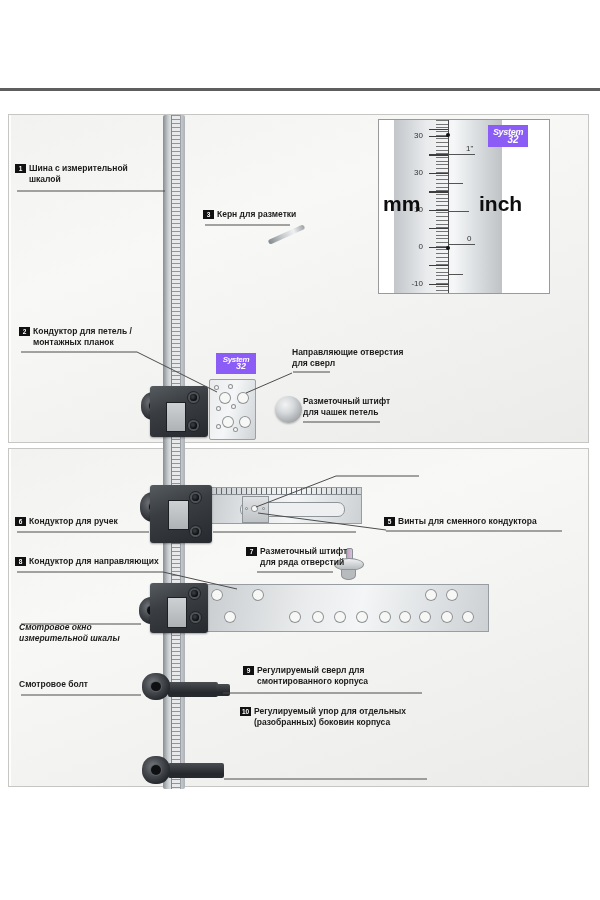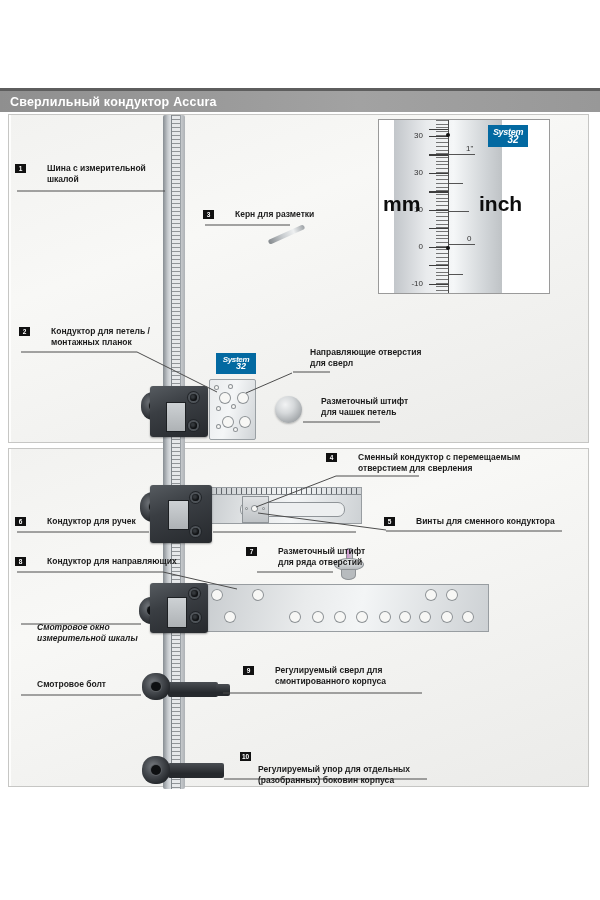--- a/index.html
+++ b/index.html
@@ -51,23 +51,23 @@
   .pin-cap{position:absolute;width:28px;height:11px;border-radius:50%;
         background:linear-gradient(#eef0f1,#b3b7ba);border:1px solid #8a8f93;}
   .pin-cone{position:absolute;width:13px;height:9px;background:#b7bbbe;border:1px solid #8f9396;
         border-radius:0 0 45% 45%;}
   .leads{position:absolute;left:0;top:0;z-index:5;pointer-events:none;}
   .callout{position:absolute;z-index:6;display:flex;gap:3px;align-items:flex-start;
         font-size:8.5px;line-height:1.3;font-weight:700;color:#1b1b1b;white-space:nowrap;}
   .badge{display:inline-block;min-width:9px;height:9px;padding:0 1px;margin-top:1px;background:#111;
         color:#fff;font-size:6.5px;line-height:9px;text-align:center;font-weight:700;}
   .badge:empty{display:none;}
-  .cline{display:block;margin-left:18px;}
+  .cline{display:block;}
   .cline:empty{display:none;}
-  .logo{position:absolute;z-index:7;background:#0369a1;color:#fff;font-style:italic;font-weight:700;
+  .logo{position:absolute;z-index:7;background:#8b5cf6;color:#fff;font-style:italic;font-weight:700;
         display:flex;flex-direction:column;justify-content:center;align-items:center;line-height:.95;}
   .logo .l1{font-size:9px;letter-spacing:-.3px;}
   .logo .l2{font-size:10px;margin-left:10px;margin-top:-2px;}
   .inset{position:absolute;left:378px;top:119px;width:170px;height:173px;background:#fff;
         border:1px solid #9a9a9a;z-index:6;overflow:hidden;}
   .ruler-col{position:absolute;left:15px;top:0;width:108px;height:100%;
         background:linear-gradient(to right,#c2c6ca,#e9ebed 30%,#f5f7f8 55%,#d0d4d7 85%,#bfc3c6);}
   .center-line{position:absolute;left:69px;top:0;width:1px;height:100%;background:#4a4a4a;}
   .mm-minor{position:absolute;left:57px;top:0;width:12px;height:100%;
         background:repeating-linear-gradient(to bottom,#555 0 1px,transparent 1px 3.7px);opacity:.8;}
@@ -79,23 +79,20 @@
   .in-line{position:absolute;height:1px;background:#555;}
   .dot{position:absolute;width:4px;height:4px;border-radius:50%;background:#111;}
   .unit{position:absolute;font-size:21px;font-weight:700;color:#0d0d0d;}
 </style>
 </head>
 <body>
 
 <div class="page">
 
   <div class="header-strip"></div>
-  <div class="header-bar">
-    <span class="header-title">Сверлильный кондуктор Accura</span>
-  </div>
 
   <div class="panel panel1"></div>
   <div class="panel panel2"></div>
 
   <div class="rail">
     <div class="rail-scale"></div>
   </div>
 
   <div class="g">
     <div class="knob" style="left:141px;top:392px;width:26px;height:28px;"></div>
@@ -260,27 +257,20 @@
         <span class="cline">для сверл</span>
       </span>
   </div>
   <div class="callout" style="left:303px;top:396px;">
 
     <span>
         <span class="cline">Разметочный штифт</span>
         <span class="cline">для чашек петель</span>
       </span>
   </div>
-  <div class="callout" style="left:326px;top:452px;">
-    <span class="badge">4</span>
-    <span>
-        <span class="cline">Сменный кондуктор с перемещаемым</span>
-        <span class="cline">отверстием для сверления</span>
-      </span>
-  </div>
   <div class="callout" style="left:384px;top:516px;">
     <span class="badge">5</span>
     <span>
         <span class="cline">Винты для сменного кондуктора</span>
       </span>
   </div>
   <div class="callout" style="left:15px;top:516px;">
     <span class="badge">6</span>
     <span>
         <span class="cline">Кондуктор для ручек</span>
@@ -312,21 +302,21 @@
         <span class="cline">Смотровое болт</span>
       </span>
   </div>
   <div class="callout" style="left:243px;top:665px;">
     <span class="badge">9</span>
     <span>
         <span class="cline">Регулируемый сверл для</span>
         <span class="cline">смонтированного корпуса</span>
       </span>
   </div>
-  <div class="callout" style="left:240px;top:751px;flex-direction:column;">
+  <div class="callout" style="left:240px;top:706px;">
     <span class="badge">10</span>
     <span>
         <span class="cline">Регулируемый упор для отдельных</span>
         <span class="cline">(разобранных) боковин корпуса</span>
       </span>
   </div>
 
 </div>
 
 </body></html>

